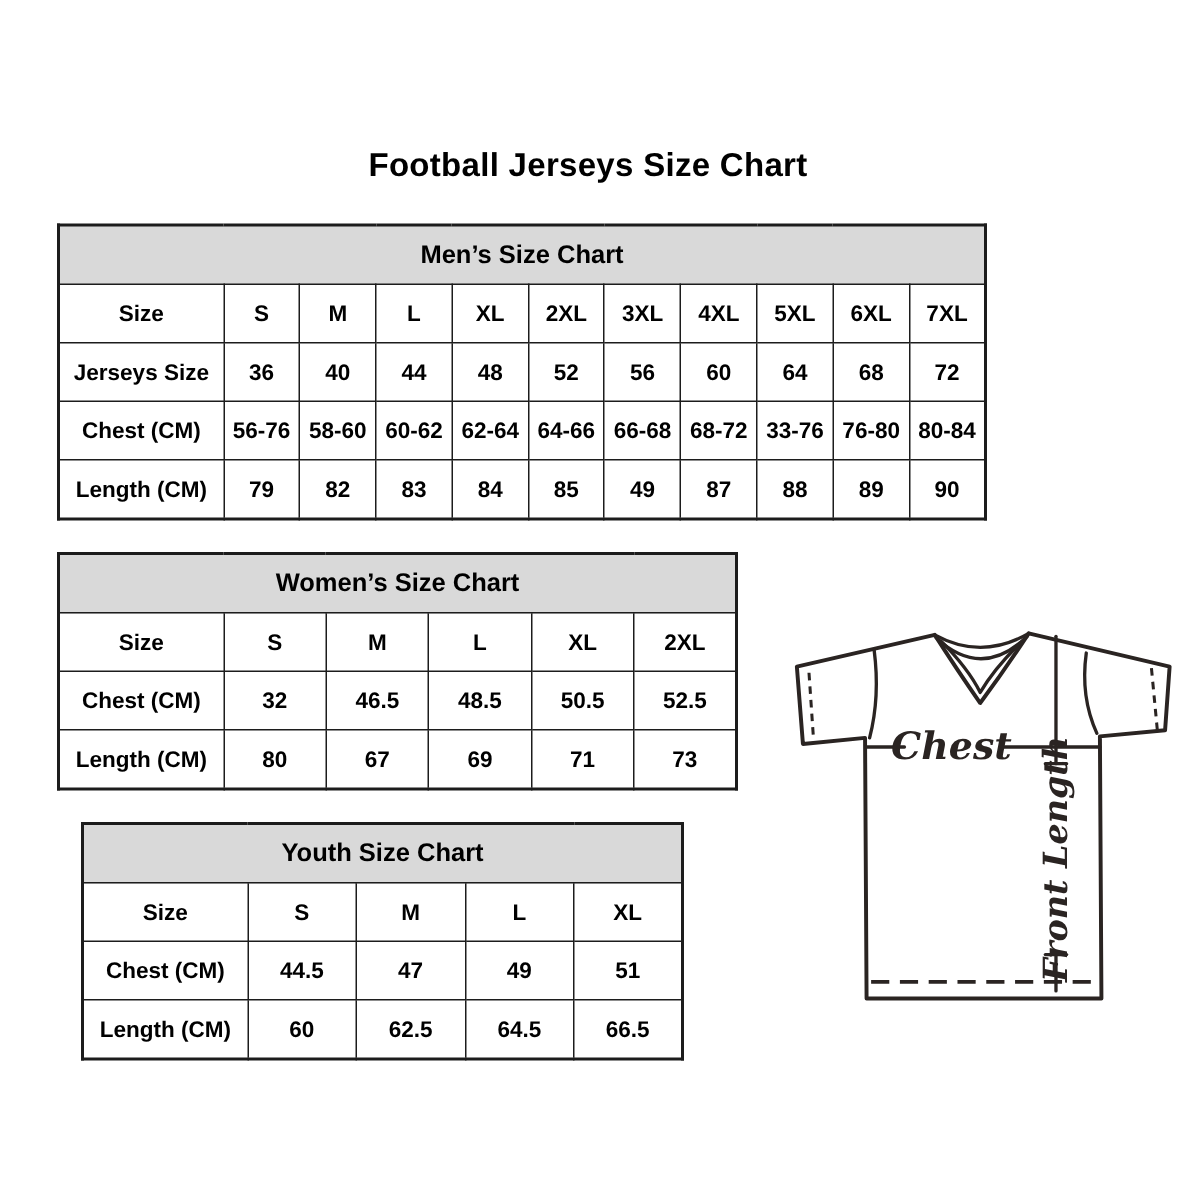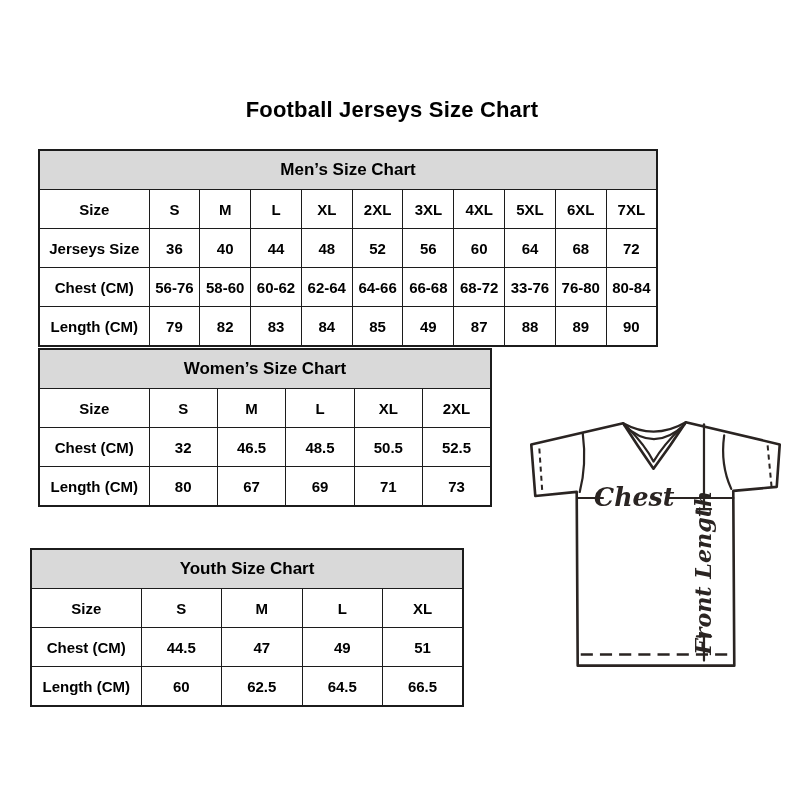--- a/index.html
+++ b/index.html
@@ -6,22 +6,22 @@
   .page{
     position:relative;width:800px;height:800px;background:#ffffff;
     font-family:"Liberation Sans",sans-serif;overflow:hidden;color:#000;
   }
   .title{
     position:absolute;top:97px;left:0;width:784px;margin:0;
     text-align:center;font-size:22px;font-weight:bold;letter-spacing:0.2px;
   }
   .tbl{position:absolute;}
   .tbl-men{left:38px;top:149px;width:620px;}
-  .tbl-women{left:38px;top:348px;width:454px;}
-  .tbl-youth{left:30px;top:548px;width:434px;}
+  .tbl-women{left:38px;top:368px;width:454px;}
+  .tbl-youth{left:54px;top:548px;width:402px;}
   table.size-table{
     width:100%;border-collapse:collapse;table-layout:fixed;
     border:2px solid #1c1c1c;background:#fff;
   }
   .size-table td{
     border:1.5px solid #1c1c1c;height:38px;padding:0;
     text-align:center;vertical-align:middle;
     font-weight:bold;font-size:15px;color:#000;
   }
   .size-table td.thead{

